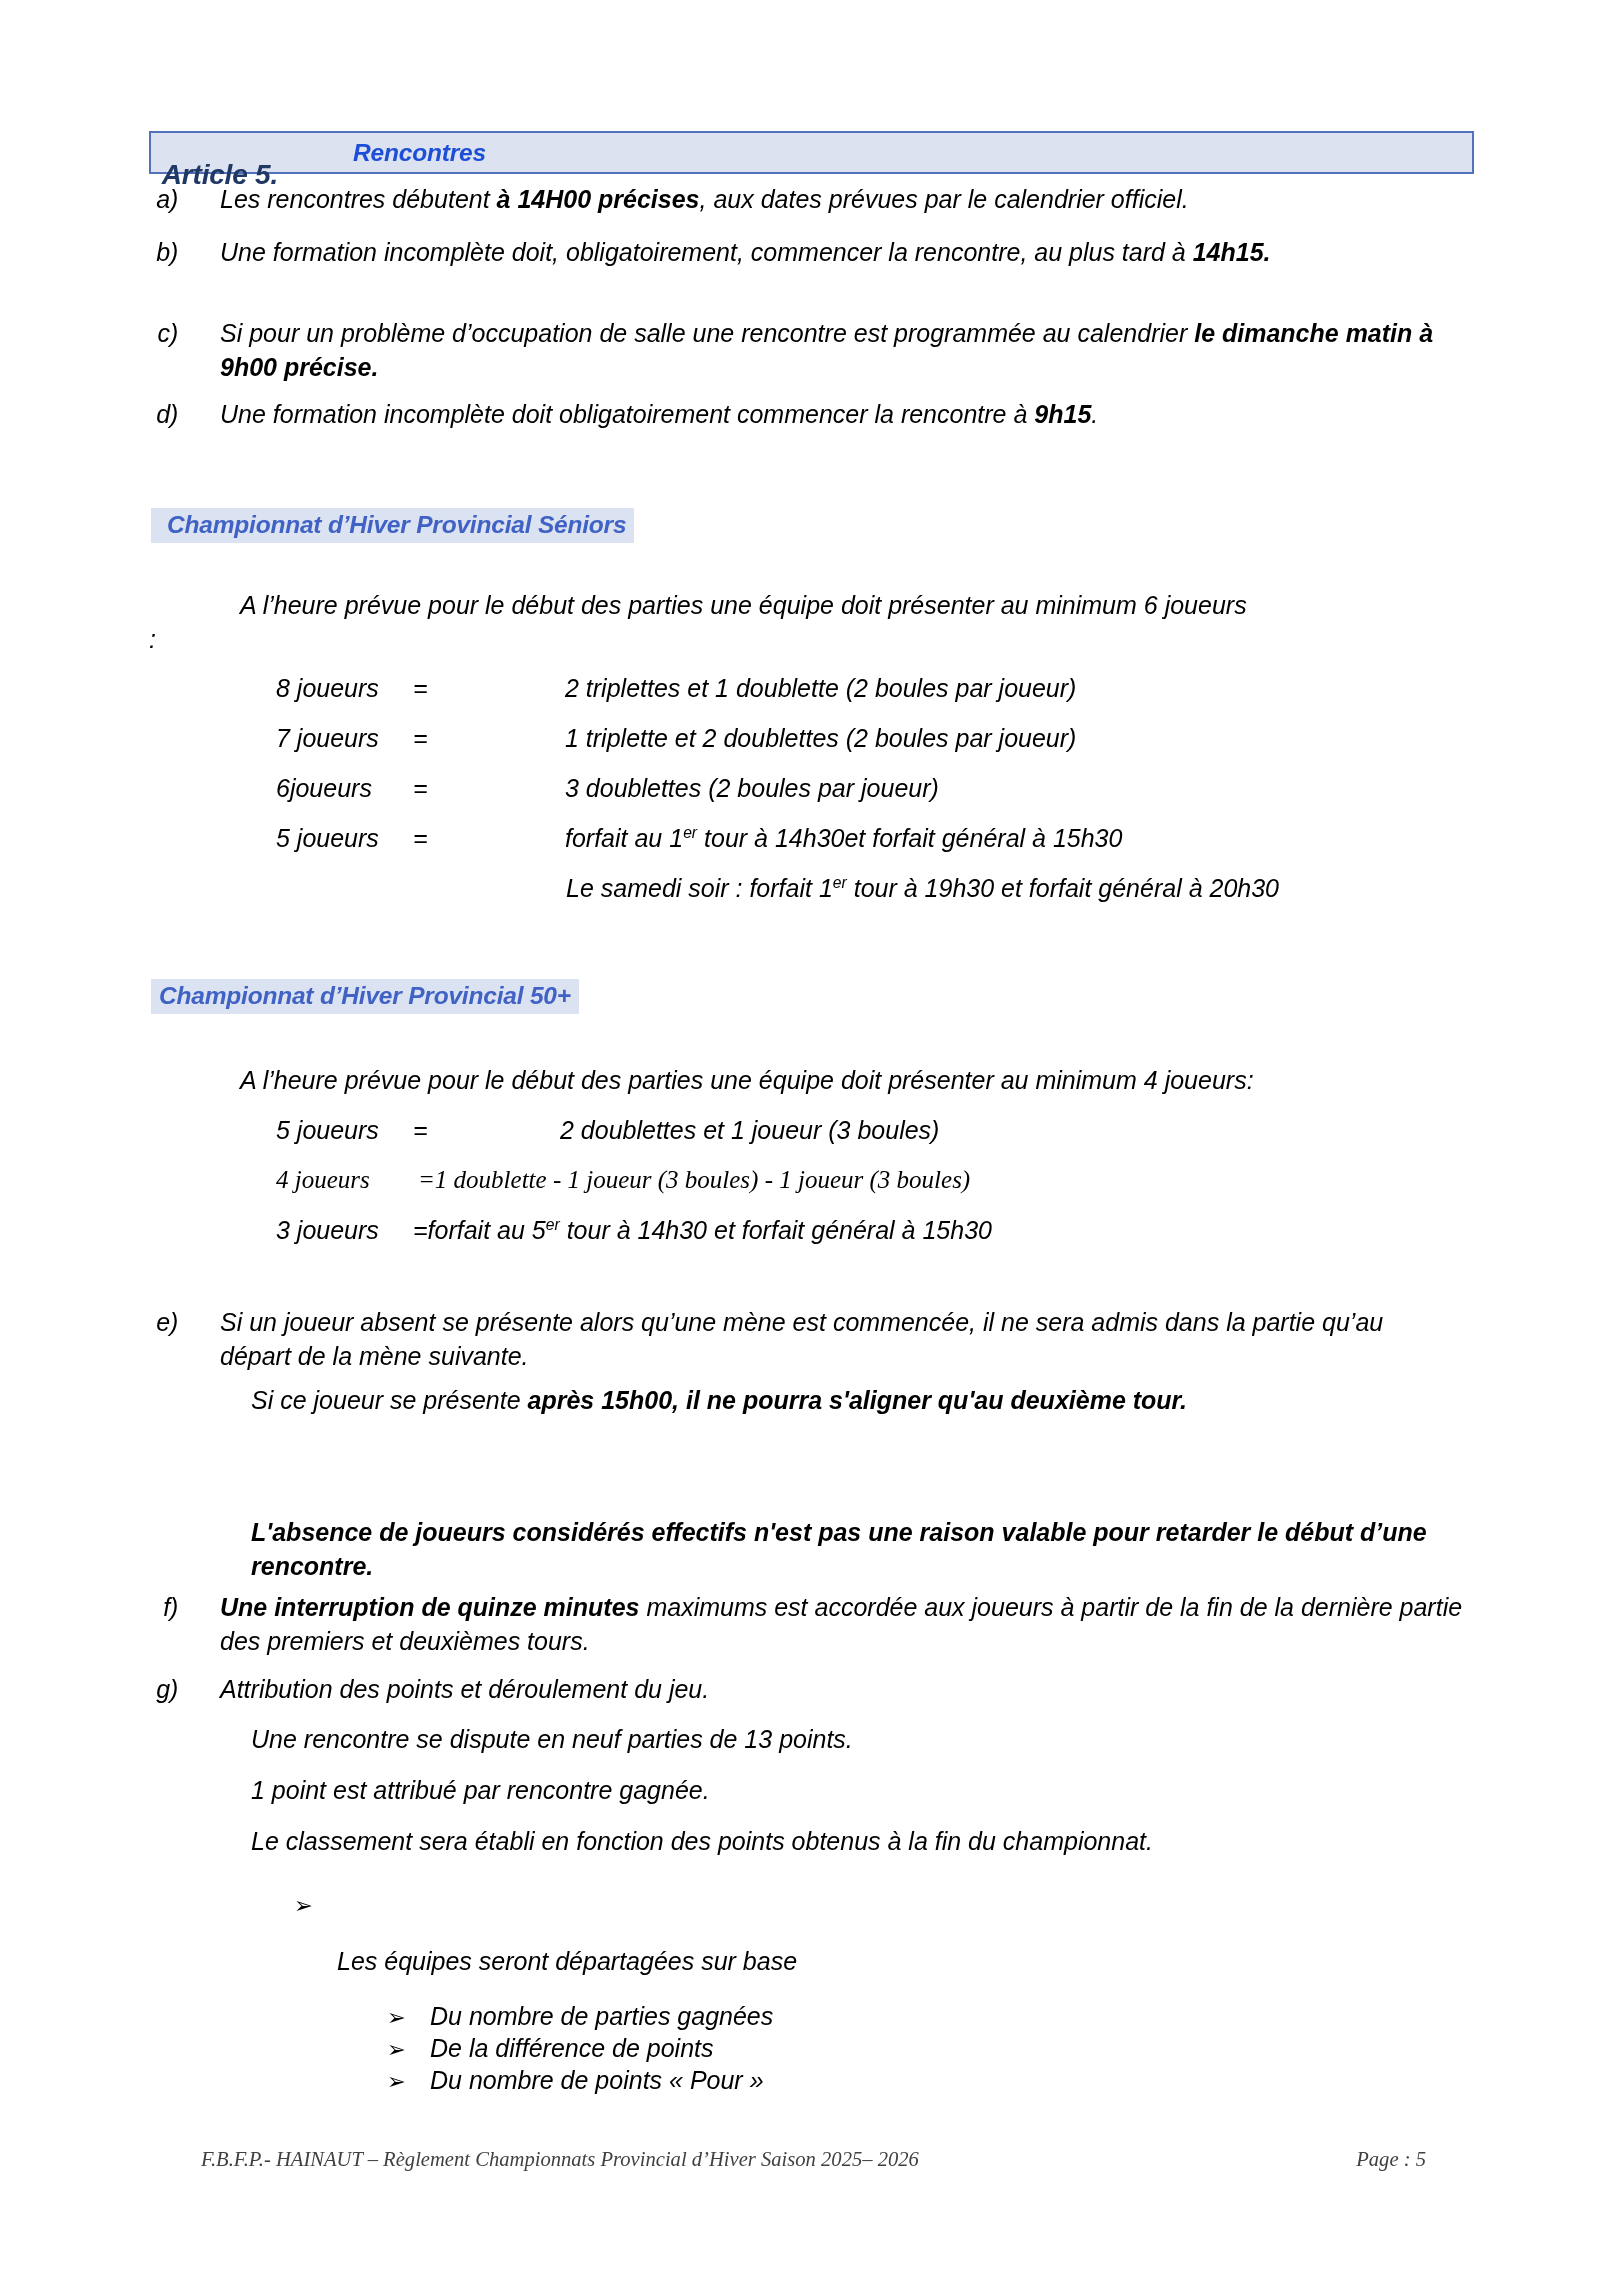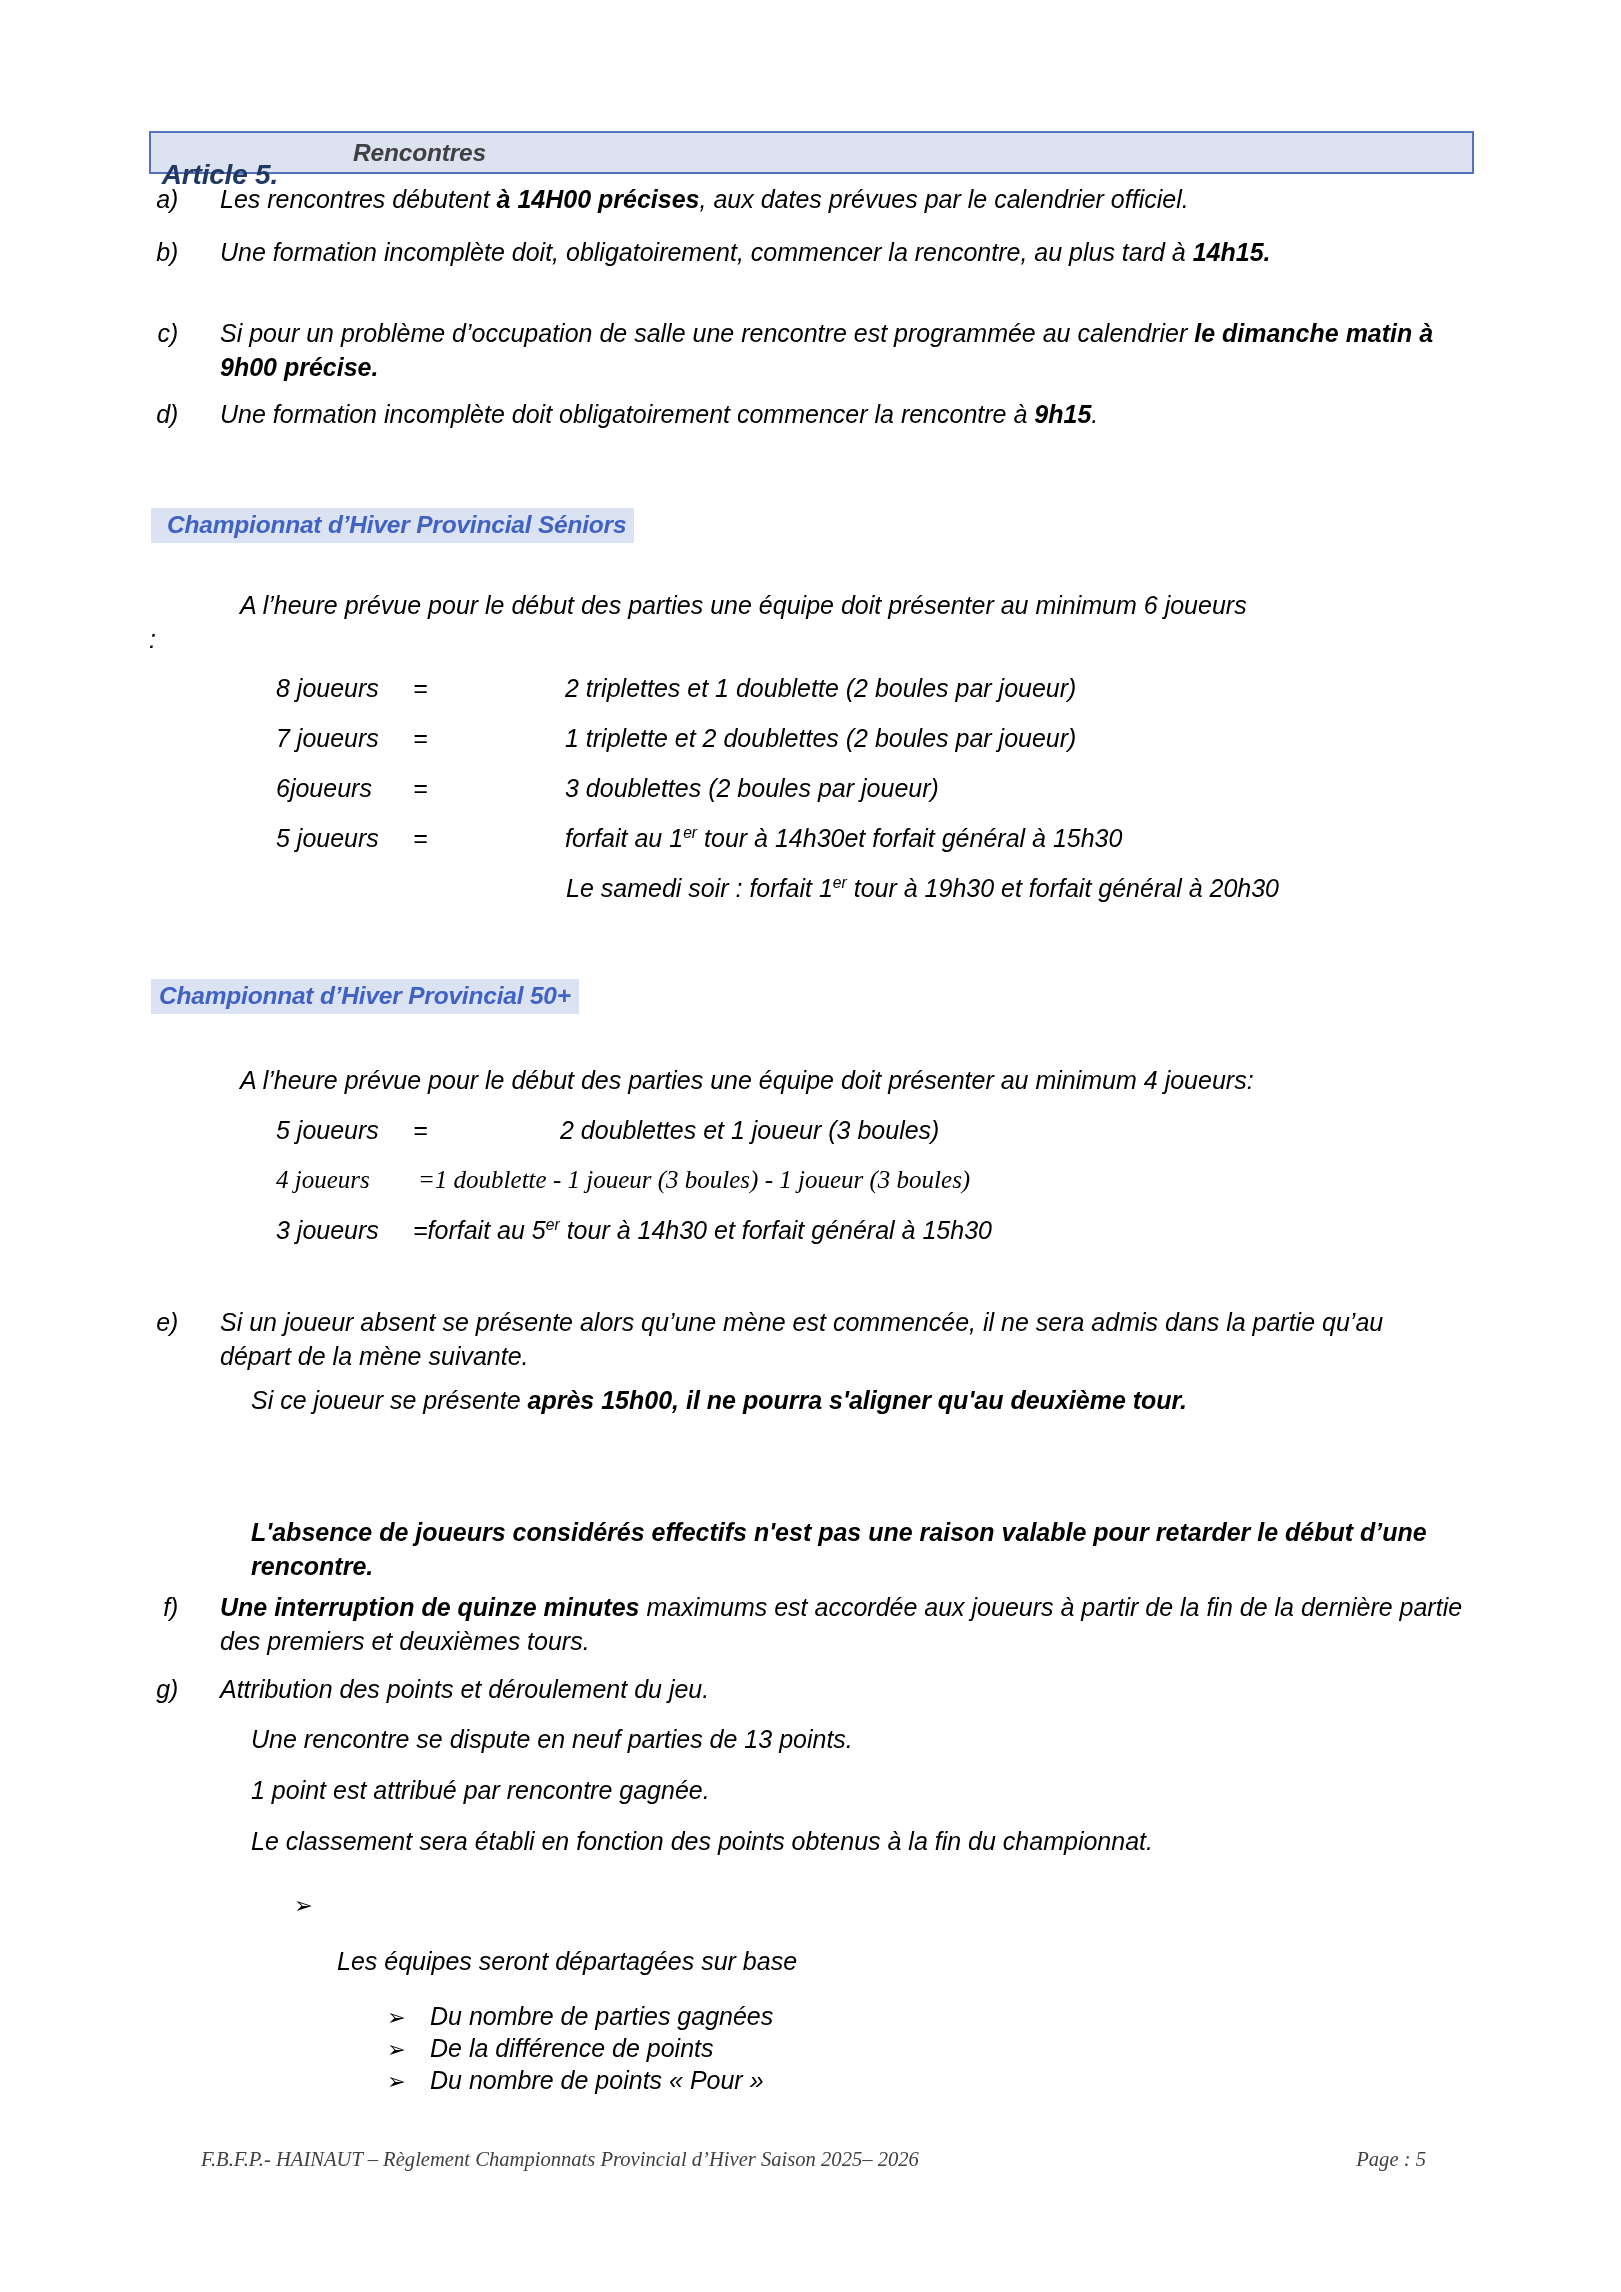--- a/index.html
+++ b/index.html
@@ -44,21 +44,21 @@
     font-style: italic;
     color: #1f3864;
     padding-left: 10.8px;
     letter-spacing: -0.2px;
     margin-top: 44px;
   }
   .article-banner .art-title {
     font-size: 24.5px;
     font-weight: bold;
     font-style: italic;
-    color: #404040;
+    color: #1d4ed8;
     margin-left: 75px;
     letter-spacing: -0.2px;
   }
 
   
   .lettered-item {
     position: absolute;
     display: flex;
     font-size: 25px;
     font-style: italic;

